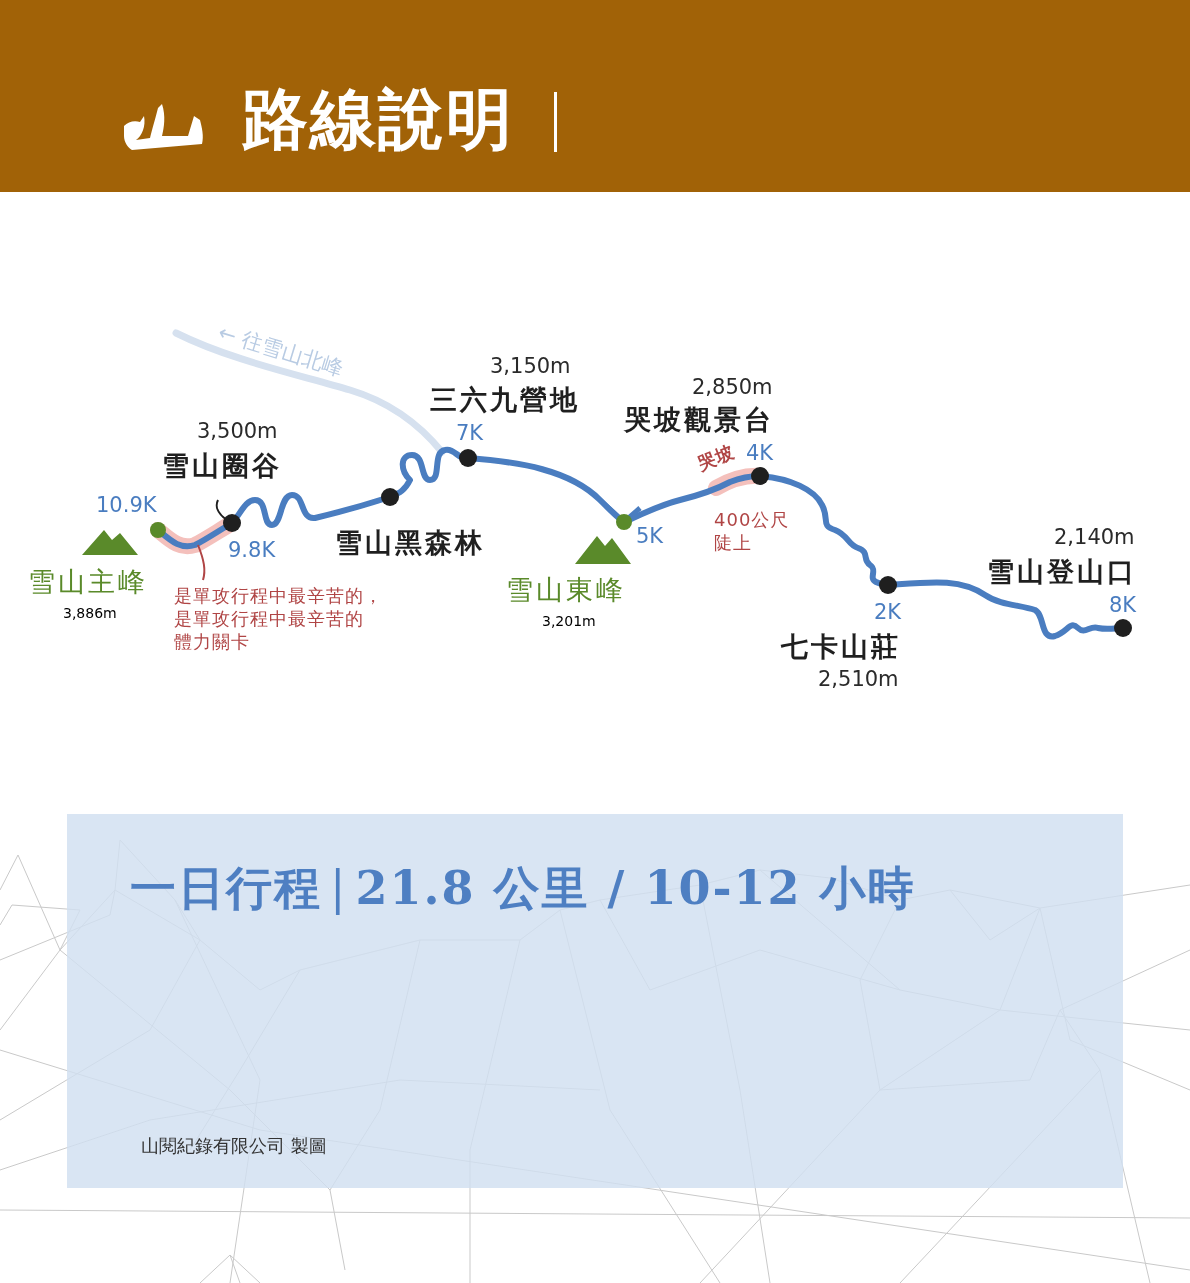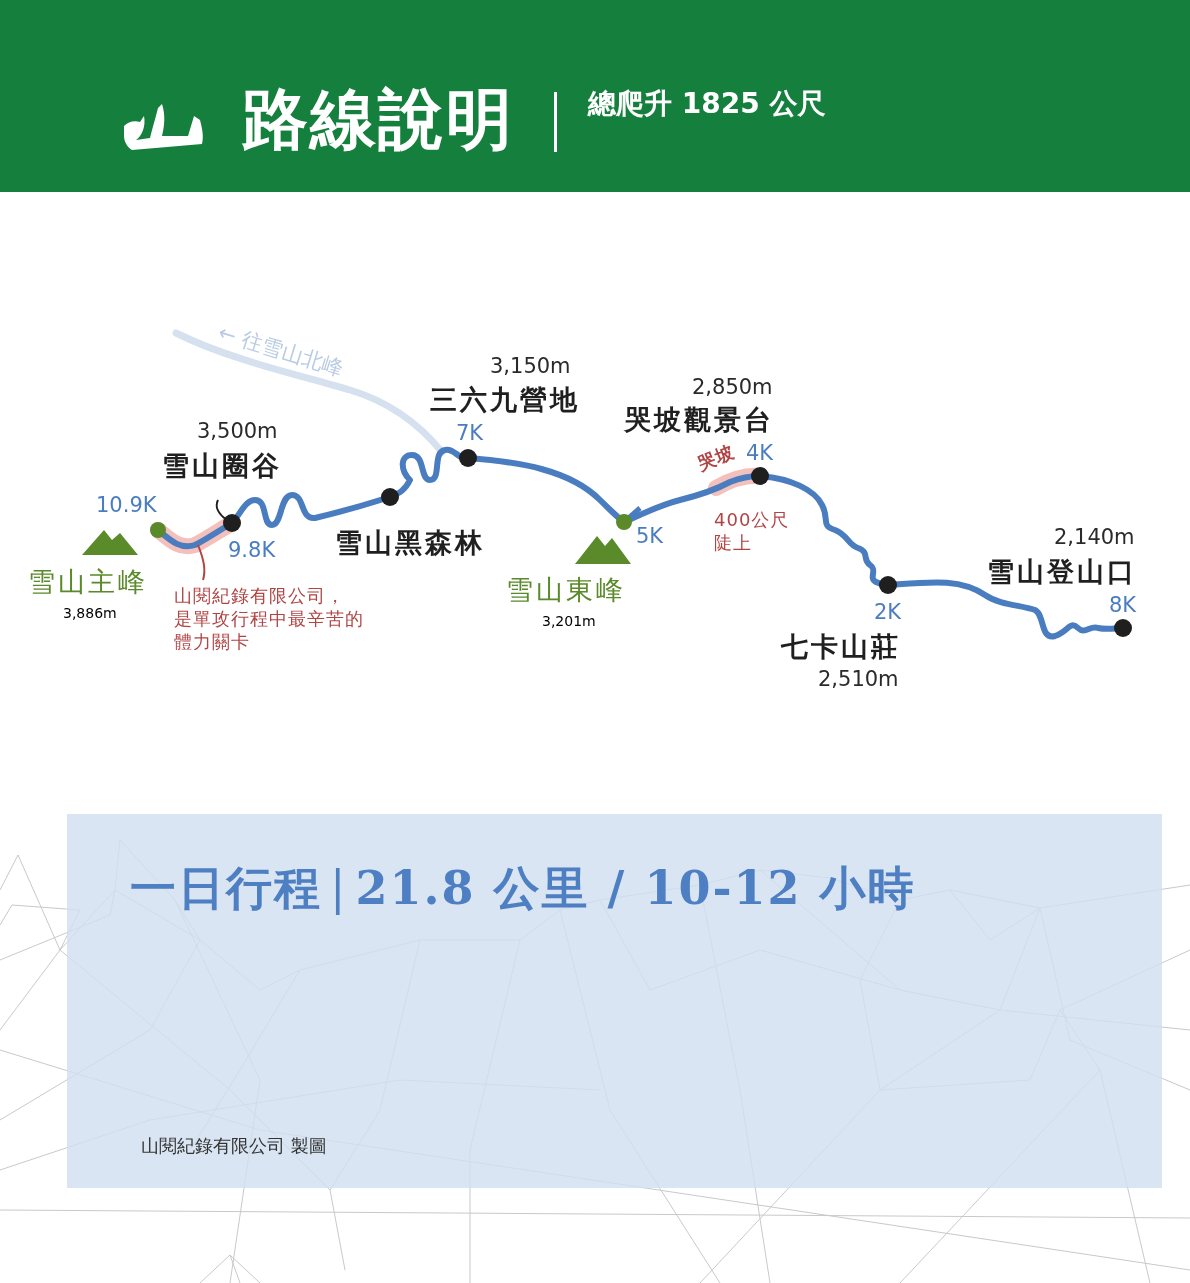--- a/index.html
+++ b/index.html
@@ -3,21 +3,21 @@
   <meta charset="utf-8">
   <style>
     html, body { margin: 0; padding: 0; }
     body {
       width: 1190px; height: 1283px; position: relative; overflow: hidden;
       background: #ffffff;
       font-family: "DejaVu Sans", "Liberation Sans", sans-serif;
     }
     .header {
       position: absolute; left: 0; top: 0; width: 1190px; height: 192px;
-      background: #15803d;
+      background: #a16207;
     }
     .header-logo { position: absolute; left: 122px; top: 86px; width: 86px; height: 66px; }
     .header-title {
       position: absolute; left: 242px; top: 74px;
       font-family: "DejaVu Serif", "Liberation Serif", serif;
       font-weight: bold; font-size: 66px; color: #ffffff; letter-spacing: 2px;
       line-height: 90px;
     }
     .header-divider {
       position: absolute; left: 554px; top: 92px; width: 3px; height: 60px; background: #ffffff;
@@ -33,21 +33,20 @@
     .km { font-size: 21px; color: #4a7dc0; }
     .peak-name { font-weight: normal; font-size: 27px; color: #5a8a2a; letter-spacing: 3px; }
     .peak-elev { font-size: 14px; color: #000000; }
     .note { font-size: 18px; color: #b04545; line-height: 23px; letter-spacing: 1px; }
     .north { font-size: 21px; color: #b8cbe3; }
 
     .bg-lines { position: absolute; left: 0; top: 790px; width: 1190px; height: 493px; }
     .itinerary {
       position: absolute; left: 67px; top: 814px; width: 1056px; height: 374px;
       background: rgba(209, 223, 240, 0.82);
-      padding-left: 39px;
     }
     .it-title {
       position: absolute; left: 63px; top: 44px;
       font-family: "DejaVu Serif", "Liberation Serif", serif;
       font-weight: bold; font-size: 46px; color: #4e7fc2; white-space: nowrap; letter-spacing: 2px;
     }
     .it-title .sep { font-weight: normal; margin: 0 8px; }
     .it-route {
       position: absolute; left: 63px; top: 130px; width: 940px;
       font-size: 31px; color: #1f1f1f; line-height: 54px; letter-spacing: 2px;
@@ -57,21 +56,20 @@
 </head>
 <body>
 
 <div class="header">
   <svg class="header-logo" viewBox="0 0 86 66">
     <path d="M2 40 C6 36 12 34 18 36 L22 30 C24 40 20 50 14 54 L28 52 C30 44 34 30 36 22 L40 18 C44 30 42 42 40 50 L66 50 L72 30 L78 34 C80 42 82 50 80 58 L10 64 C6 62 2 56 2 50 Z" fill="#ffffff"></path>
   </svg>
   <div class="header-title">路線說明</div>
   <div class="header-divider"></div>
   <div class="header-stats">
-    <div>總爬升 1825 公尺</div>
   </div>
 </div>
 
 <div class="map">
   <svg width="1190" height="600" viewBox="0 192 1190 600">
 
     <path d="M176 333 C 230 360, 300 375, 350 390 C 390 402, 420 425, 442 452" fill="none" stroke="#d6e1ef" stroke-width="7" stroke-linecap="round"></path>
 
     <path d="M158 530 C 170 540, 180 550, 195 545 C 205 540, 220 530, 232 523" fill="none" stroke="#f4c0bc" stroke-width="16" stroke-linecap="round"></path>
 
@@ -133,21 +131,21 @@
   <div class="lbl name" style="left:335px; top:337px;">雪山黑森林</div>
 
   <div class="lbl elev" style="left:197px; top:229px;">3,500m</div>
   <div class="lbl name" style="left:162px; top:260px;">雪山圈谷</div>
   <div class="lbl km" style="left:228px; top:348px;">9.8K</div>
 
   <div class="lbl km" style="left:96px; top:303px;">10.9K</div>
   <div class="lbl peak-name" style="left:28px; top:376px;">雪山主峰</div>
   <div class="lbl peak-elev" style="left:63px; top:414px;">3,886m</div>
 
-  <div class="lbl note" style="left:174px; top:392px;">山閱紀錄有限公司，</div>
+  <div class="lbl note" style="left:174px; top:392px;">是單攻行程中最辛苦的，</div>
   <div class="lbl note" style="left:174px; top:415px;">是單攻行程中最辛苦的</div>
   <div class="lbl note" style="left:174px; top:438px;">體力關卡</div>
 </div>
 
 <svg class="bg-lines" viewBox="0 0 1190 493">
   <g fill="none" stroke="#c9c9c9" stroke-width="1">
     <path d="M0 100 L18 65 L60 160 L115 100 L120 50 L175 110 L200 150 L115 100"></path>
     <path d="M0 135 L12 115 L80 120 L60 160 L0 240"></path>
     <path d="M60 160 L230 300 L330 400 L345 480"></path>
     <path d="M115 100 L110 125 L0 170"></path>

